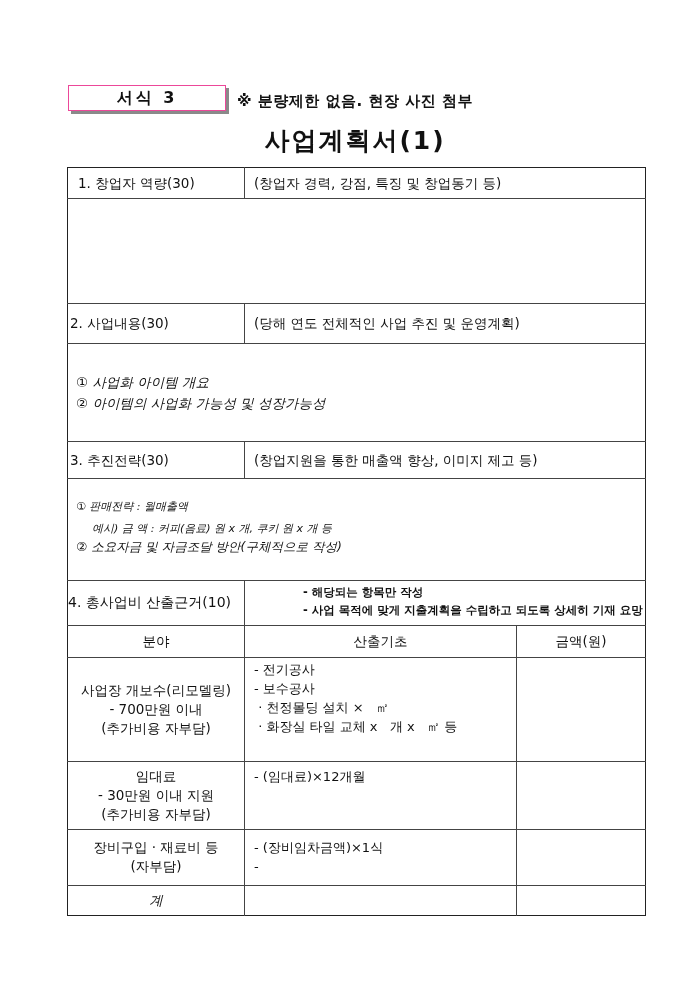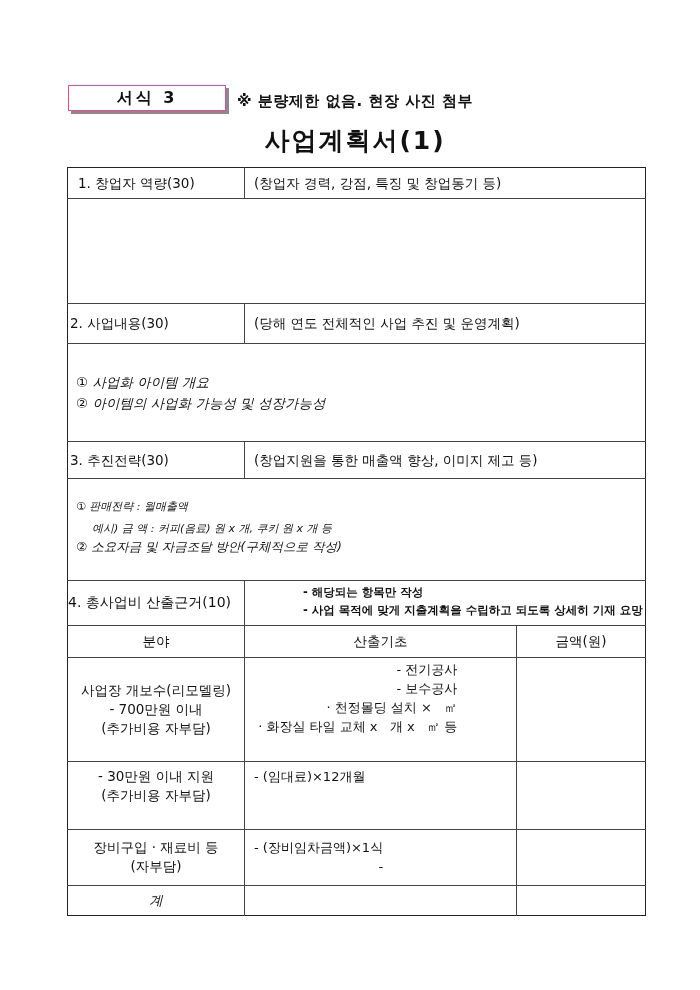--- a/index.html
+++ b/index.html
@@ -14,21 +14,21 @@
     letter-spacing: 0.5px; white-space: nowrap; }
   .title { position: absolute; left: 0; width: 700px; top: 124px; text-align: center;
     font-size: 25px; font-weight: bold; letter-spacing: 2px; padding-left: 10px; box-sizing: border-box; }
 
   .frame { position: absolute; left: 67px; top: 167px; width: 579px; height: 749px;
     border: 1.5px solid #222; box-sizing: border-box; }
 
   .hline { position: absolute; left: 67px; width: 579px; height: 1px; background: #444; }
   .vline { position: absolute; width: 1px; background: #444; }
 
-  .cell { position: absolute; font-size: 13.5px; line-height: 18px; white-space: nowrap; text-align: right; }
+  .cell { position: absolute; font-size: 13.5px; line-height: 18px; white-space: nowrap; }
   .italic { font-style: italic; }
   .small { font-size: 11px; }
   .bold { font-weight: bold; margin-left: 48px; }
   .center { text-align: center; }
 </style>
 </head>
 <body>
 
 <div class="form-label-box">
   <span>서식 3</span>
@@ -86,20 +86,21 @@
 </div>
 <div class="cell" style="left:254px; top:660px; line-height:19px; font-size:13px">
   <div>- 전기공사</div>
   <div>- 보수공사</div>
   <div style="white-space:pre"> · 천정몰딩 설치 ×   ㎡</div>
   <div style="white-space:pre"> · 화장실 타일 교체 x   개 x   ㎡ 등</div>
 </div>
 <div class="cell" style="left:517px; top:658px; width:128px; height:102px"></div>
 
 <div class="cell center" style="left:68px; width:176px; top:767px; line-height:19px">
+  <div>임대료</div>
   <div>- 30만원 이내 지원</div>
   <div>(추가비용 자부담)</div>
 </div>
 <div class="cell" style="left:254px; top:768px; font-size:13px">
   <div>- (임대료)×12개월</div>
 </div>
 <div class="cell" style="left:517px; top:762px; width:128px; height:66px"></div>
 
 <div class="cell center" style="left:68px; width:176px; top:838px; line-height:19px">
   <div>장비구입 · 재료비 등</div>

